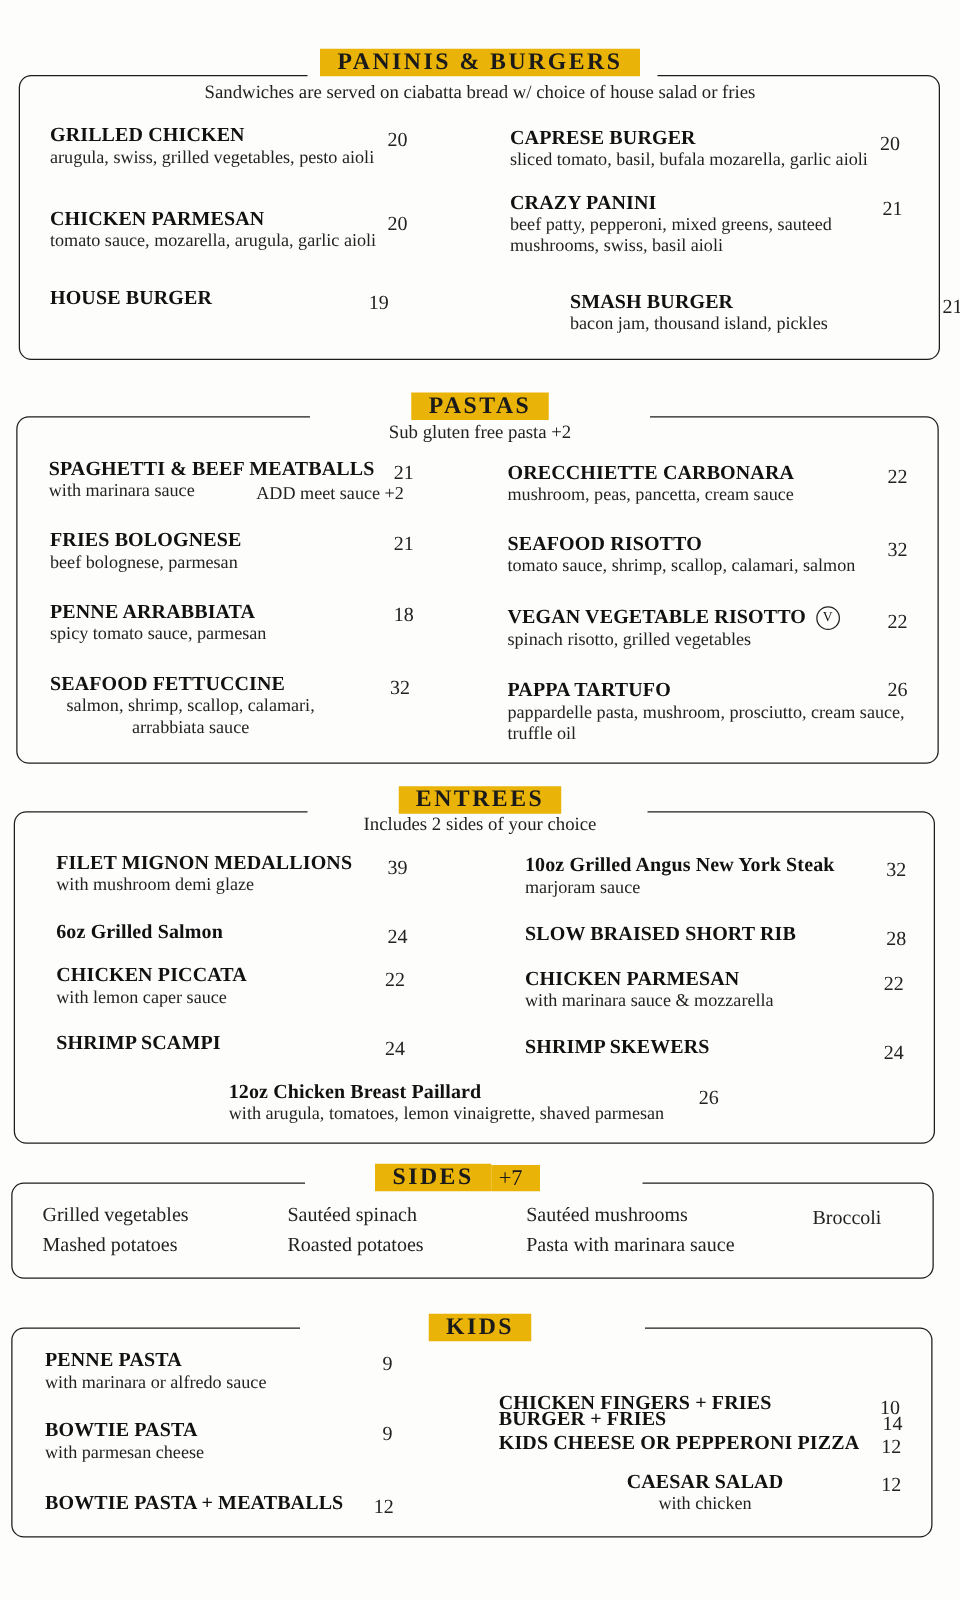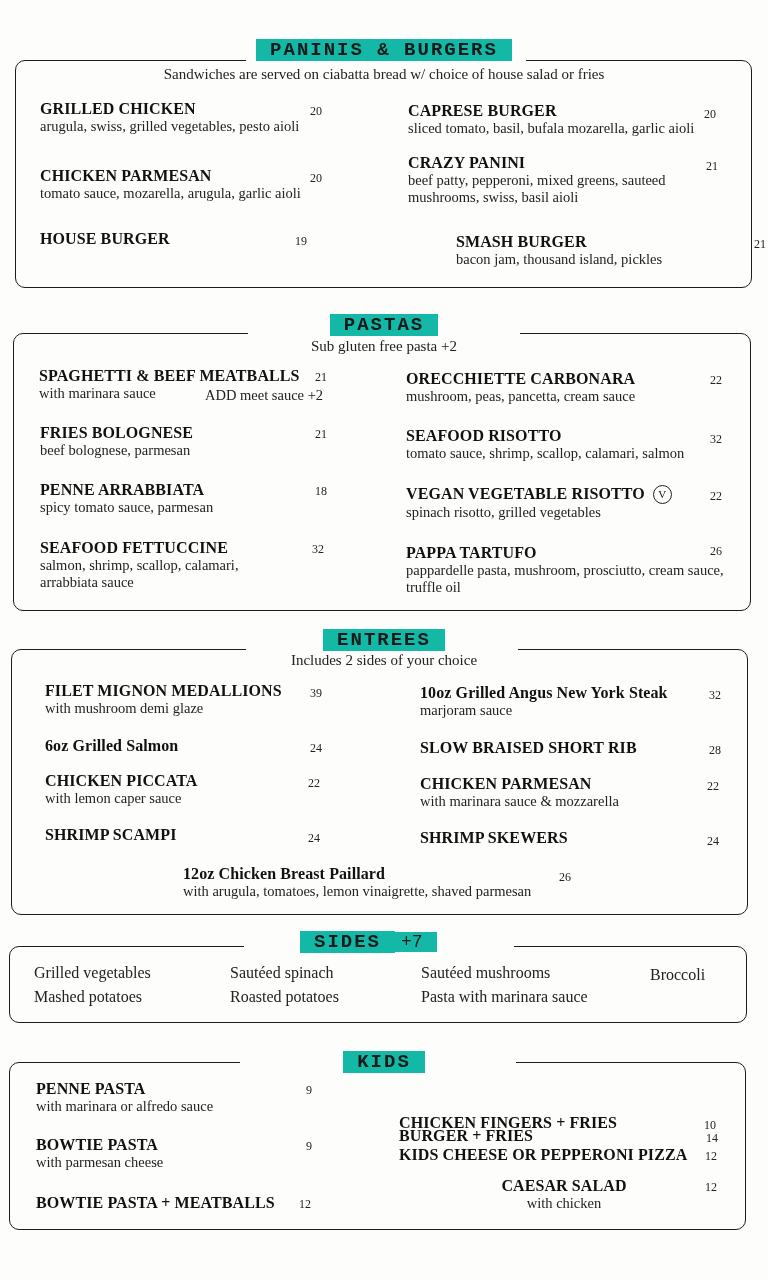--- a/index.html
+++ b/index.html
@@ -8,39 +8,39 @@
     font-family: "DejaVu Serif", "Liberation Serif", serif; position: relative; overflow: hidden;
   }
   .section { position: absolute; }
   .box {
     position: absolute; border: 1.6px solid #1c1c1c; border-radius: 10px; background: transparent;
   }
   .title-wrap {
     position: absolute; left: 0; right: 0; display: flex; justify-content: center; align-items: center;
   }
   .title {
-    font-family: Liberation Mono, monospace; font-weight: bold; font-size: 19px; letter-spacing: 2px;
-    background: #14b8a6; padding: 0 14px; color: #1a1a1a;
+    font-family: Liberation Serif, serif; font-weight: bold; font-size: 19px; letter-spacing: 2px;
+    background: #eab308; padding: 0 14px; color: #1a1a1a;
   }
   .title-extra { font-size: 18px; font-weight: normal; margin-left: 24px; letter-spacing: 0; }
   .gap-mask { position: absolute; background: #fdfdfb; height: 6px; }
   .subtitle {
     position: absolute; left: 0; right: 0; text-align: center;
     font-family: "Liberation Serif", serif; font-size: 15px; color: #222;
   }
   .item { position: absolute; }
   .name {
     font-family: "Liberation Serif", serif; font-weight: bold; font-size: 16px; color: #111;
     white-space: nowrap; letter-spacing: 0.1px;
   }
   .desc {
     font-family: "Liberation Serif", serif; font-size: 14.5px; color: #222; line-height: 17px;
   }
   .price {
-    position: absolute; font-family: "Liberation Serif", serif; font-size: 12px; color: #222;
+    position: absolute; font-family: "Liberation Serif", serif; font-size: 16px; color: #222;
   }
   .vbadge {
     display: inline-block; width: 19px; height: 19px; border: 1.3px solid #222; border-radius: 50%;
     font-size: 11px; text-align: center; line-height: 17px; font-weight: normal; margin-left: 8px;
     vertical-align: 1px;
   }
   .side { position: absolute; font-family: "Liberation Serif", serif; font-size: 16px; color: #222; }
 </style>
 </head>
 <body>
@@ -103,21 +103,21 @@
     <div class="desc">beef bolognese, parmesan</div>
     <div class="price" style="left:275px;top:3px;">21</div>
   </div>
   <div class="item" style="left:40px;top:481px;width:300px;">
     <div class="name">PENNE ARRABBIATA</div>
     <div class="desc">spicy tomato sauce, parmesan</div>
     <div class="price" style="left:275px;top:3px;">18</div>
   </div>
   <div class="item" style="left:40px;top:539px;width:300px;">
     <div class="name">SEAFOOD FETTUCCINE</div>
-    <div class="desc" style="width:225px;">salmon, shrimp, scallop, calamari, arrabbiata sauce</div>
+    <div class="desc" style="width:225px;text-align:center;">salmon, shrimp, scallop, calamari, arrabbiata sauce</div>
     <div class="price" style="left:272px;top:3px;">32</div>
   </div>
   <div class="item" style="left:406px;top:370px;width:330px;">
     <div class="name">ORECCHIETTE CARBONARA</div>
     <div class="desc">mushroom, peas, pancetta, cream sauce</div>
     <div class="price" style="left:304px;top:3px;">22</div>
   </div>
   <div class="item" style="left:406px;top:427px;width:330px;">
     <div class="name">SEAFOOD RISOTTO</div>
     <div class="desc">tomato sauce, shrimp, scallop, calamari, salmon</div>

